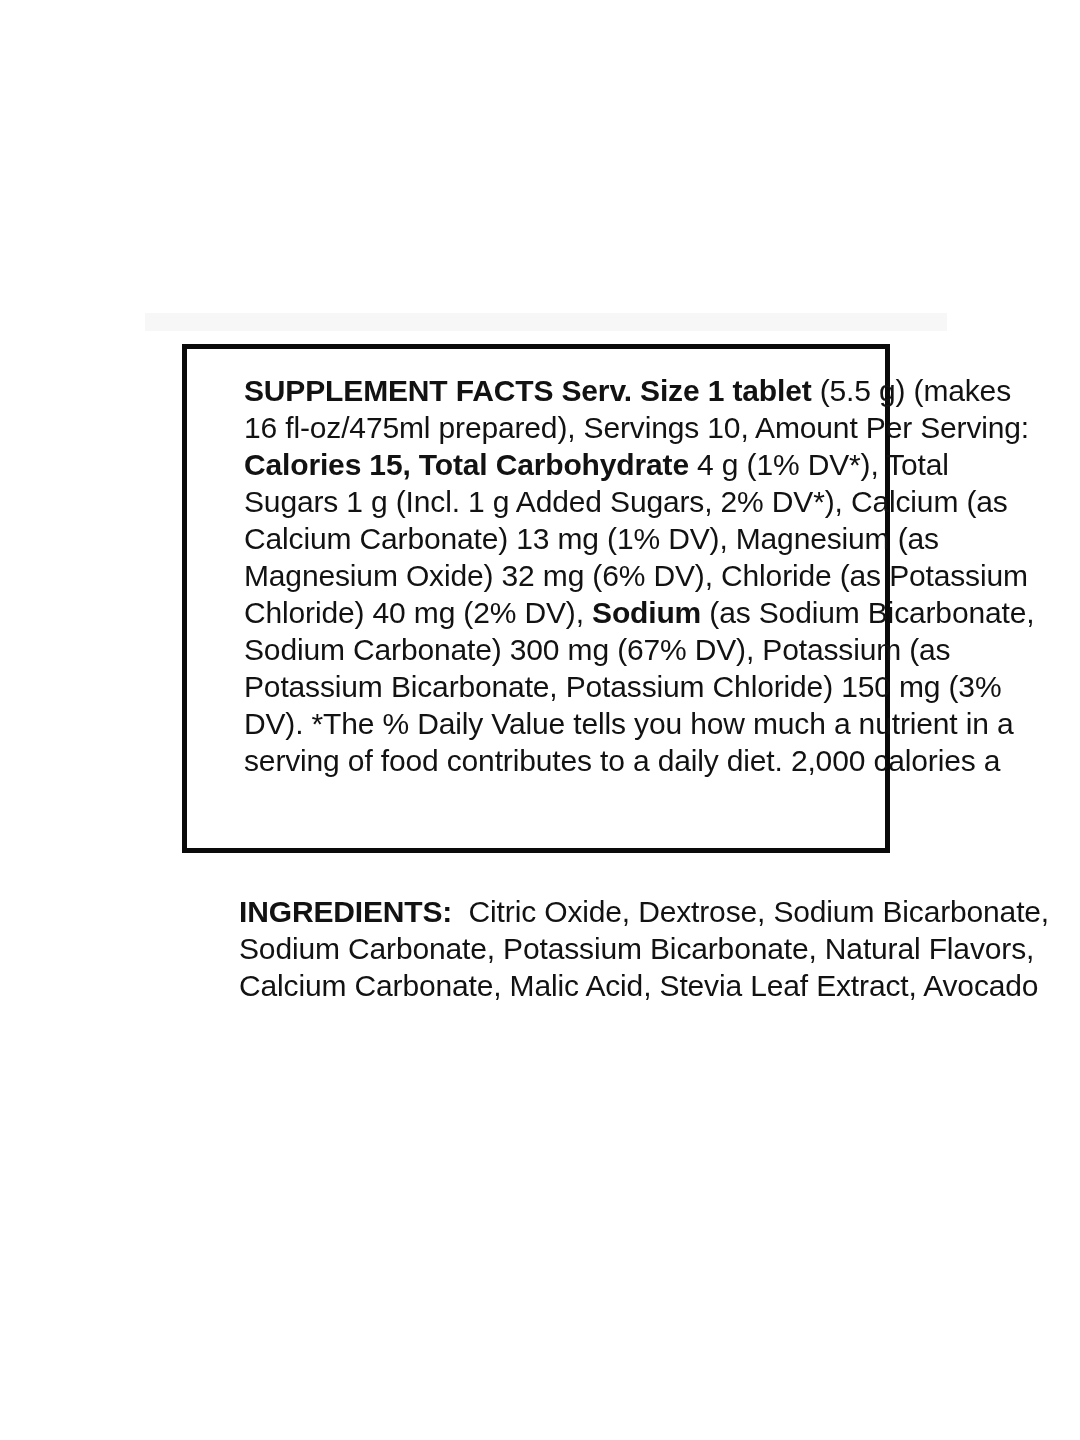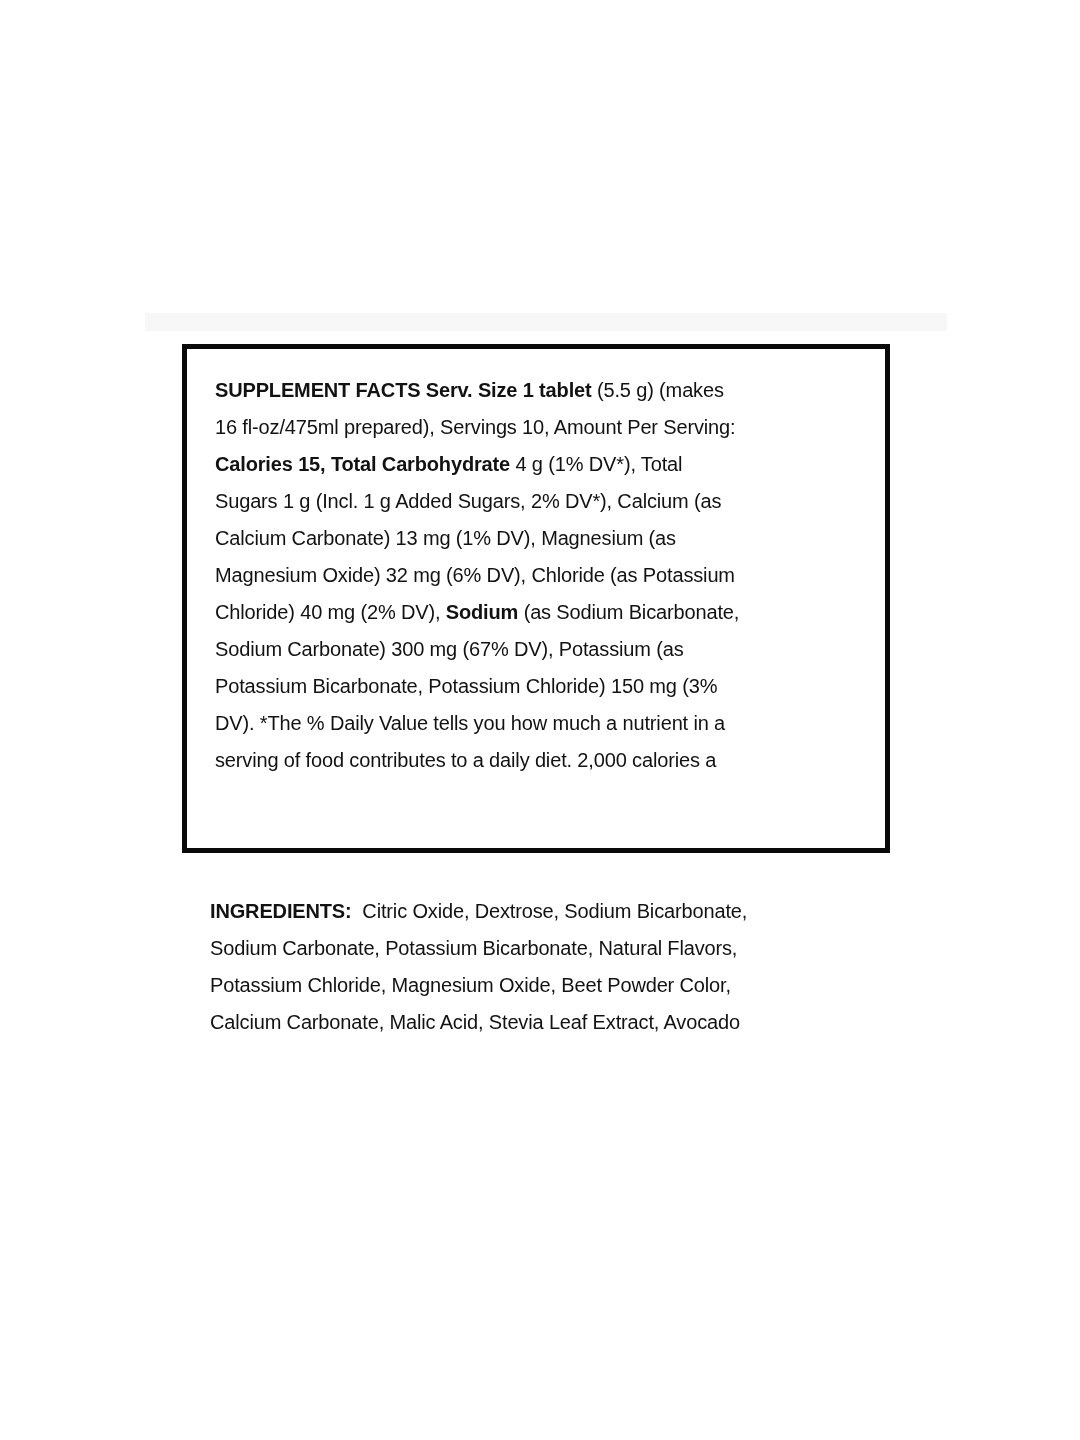--- a/index.html
+++ b/index.html
@@ -26,24 +26,25 @@
   .facts-box{
     position:absolute;
     left:182px;top:344px;
     width:708px;height:509px;
     box-sizing:border-box;
     border:5px solid var(--border-color);
     background:#ffffff;
   }
   .text-block{
     position:absolute;
-    font-size:20px;
+    font-size:30px;
     line-height:37px;
     letter-spacing:-0.15px;
     color:var(--text-color);
+    margin-left:29px;
   }
   #facts-lines{
     left:215px;top:372px;
   }
   #ingredients-lines{
     left:210px;top:893px;
   }
   .line{
     white-space:pre;
   }
@@ -68,15 +69,14 @@
     <div class="line"><span>Chloride) 40 mg (2% DV), </span><span class="b">Sodium</span><span> (as Sodium Bicarbonate,</span></div>
     <div class="line"><span>Sodium Carbonate) 300 mg (67% DV), Potassium (as</span></div>
     <div class="line"><span>Potassium Bicarbonate, Potassium Chloride) 150 mg (3%</span></div>
     <div class="line"><span>DV). *The % Daily Value tells you how much a nutrient in a</span></div>
     <div class="line"><span>serving of food contributes to a daily diet. 2,000 calories a</span></div>
   </div>
 
 <div id="ingredients-lines" class="text-block">
     <div class="line"><span class="b">INGREDIENTS:</span><span>  Citric Oxide, Dextrose, Sodium Bicarbonate,</span></div>
     <div class="line"><span>Sodium Carbonate, Potassium Bicarbonate, Natural Flavors,</span></div>
-    <div class="line"><span>Potassium Chloride, Magnesium Oxide, Beet Powder Color,</span></div>
     <div class="line"><span>Calcium Carbonate, Malic Acid, Stevia Leaf Extract, Avocado</span></div>
   </div>
 
 </body></html>

